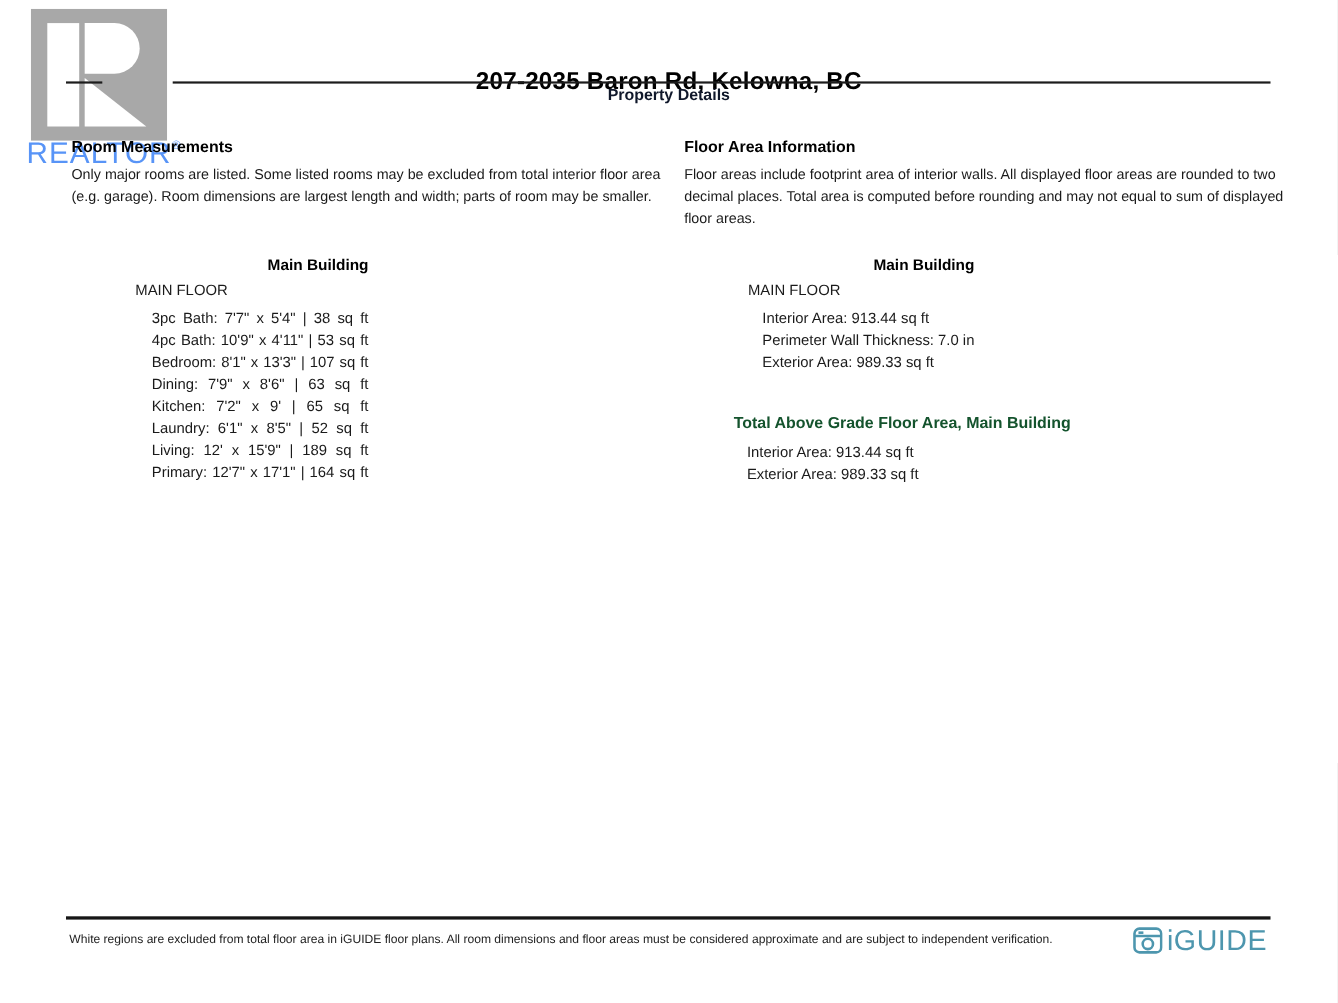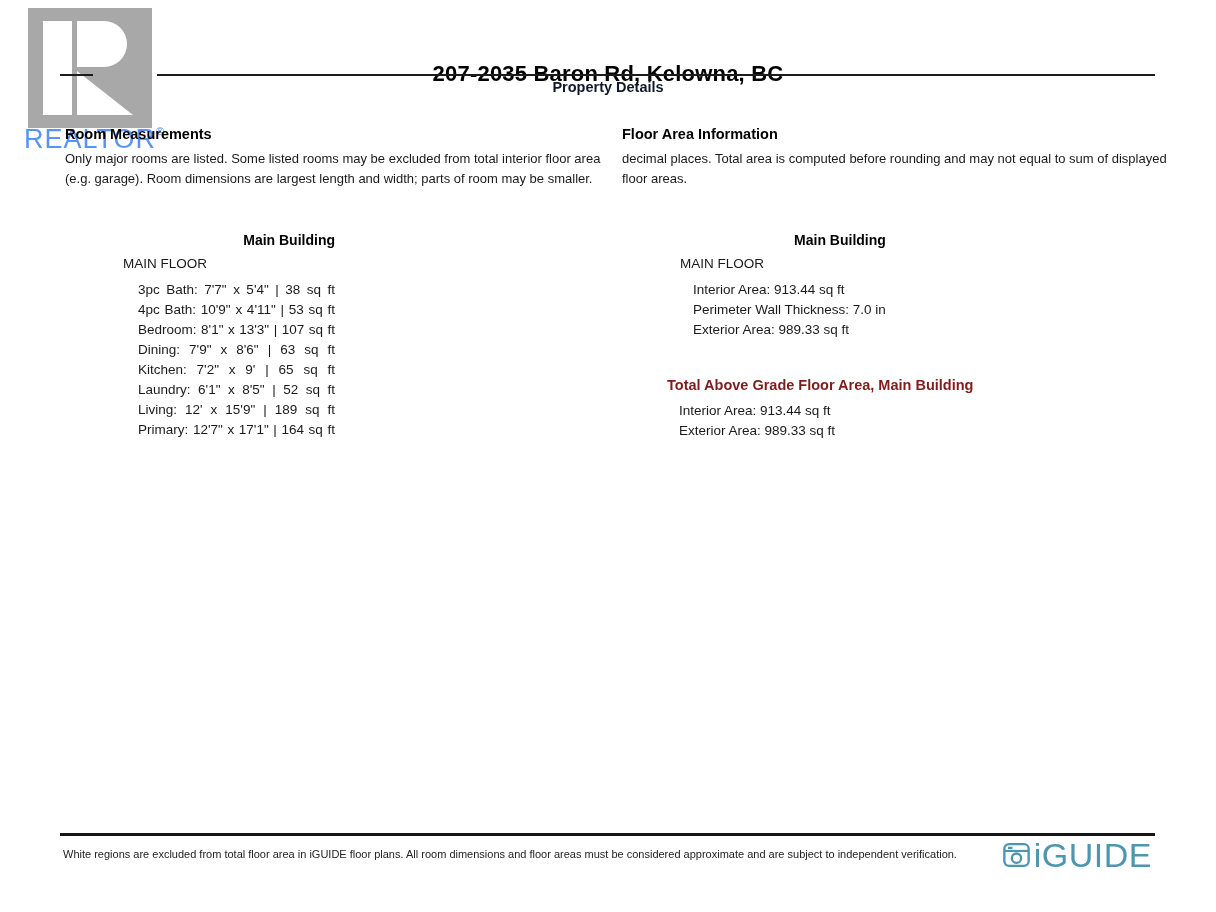--- a/index.html
+++ b/index.html
@@ -114,21 +114,21 @@
   .stat-list { margin: 9px 0 0 26px; }
   .stat-line {
     font-size: 13.5px;
     line-height: 20px;
     white-space: nowrap;
   }
   .total-block { left: 667px; top: 377px; }
   .total-heading {
     font-size: 14.5px;
     font-weight: bold;
-    color: #7f1d1d;
+    color: #14532d;
   }
   .total-stats { margin: 8px 0 0 12px; }
 
   
   .rule-bottom {
     position: absolute;
     left: 60px; top: 833px; width: 1095px; height: 3px;
     background: #161616;
     z-index: 1;
   }
@@ -144,21 +144,21 @@
     position: absolute;
     right: 64px; top: 842px;
     display: flex;
     align-items: center;
     gap: 4px;
     color: #4D96AE;
     z-index: 1;
   }
   .brand-icon { width: 27px; height: 26px; display: block; }
   .brand-text {
-    font-size: 34px;
+    font-size: 26px;
     line-height: 26px;
     letter-spacing: 0.5px;
     font-weight: 400;
   }
 </style>
 </head>
 <body>
 
 <div class="page">
 
@@ -192,20 +192,21 @@
       <div class="room-line">Dining: 7'9" x 8'6" | 63 sq ft</div>
       <div class="room-line">Kitchen: 7'2" x 9' | 65 sq ft</div>
       <div class="room-line">Laundry: 6'1" x 8'5" | 52 sq ft</div>
       <div class="room-line">Living: 12' x 15'9" | 189 sq ft</div>
       <div class="room-line">Primary: 12'7" x 17'1" | 164 sq ft</div>
     </div>
   </div>
 
   <div class="col col-right">
     <div class="section-heading">Floor Area Information</div>
+    <div class="desc-line">Floor areas include footprint area of interior walls. All displayed floor areas are rounded to two</div>
     <div class="desc-line">decimal places. Total area is computed before rounding and may not equal to sum of displayed</div>
     <div class="desc-line">floor areas.</div>
   </div>
 
   <div class="building-block right-building">
     <div class="building-title">Main Building</div>
     <div class="floor-label">MAIN FLOOR</div>
     <div class="stat-list">
       <div class="stat-line">Interior Area: 913.44 sq ft</div>
       <div class="stat-line">Perimeter Wall Thickness: 7.0 in</div>

